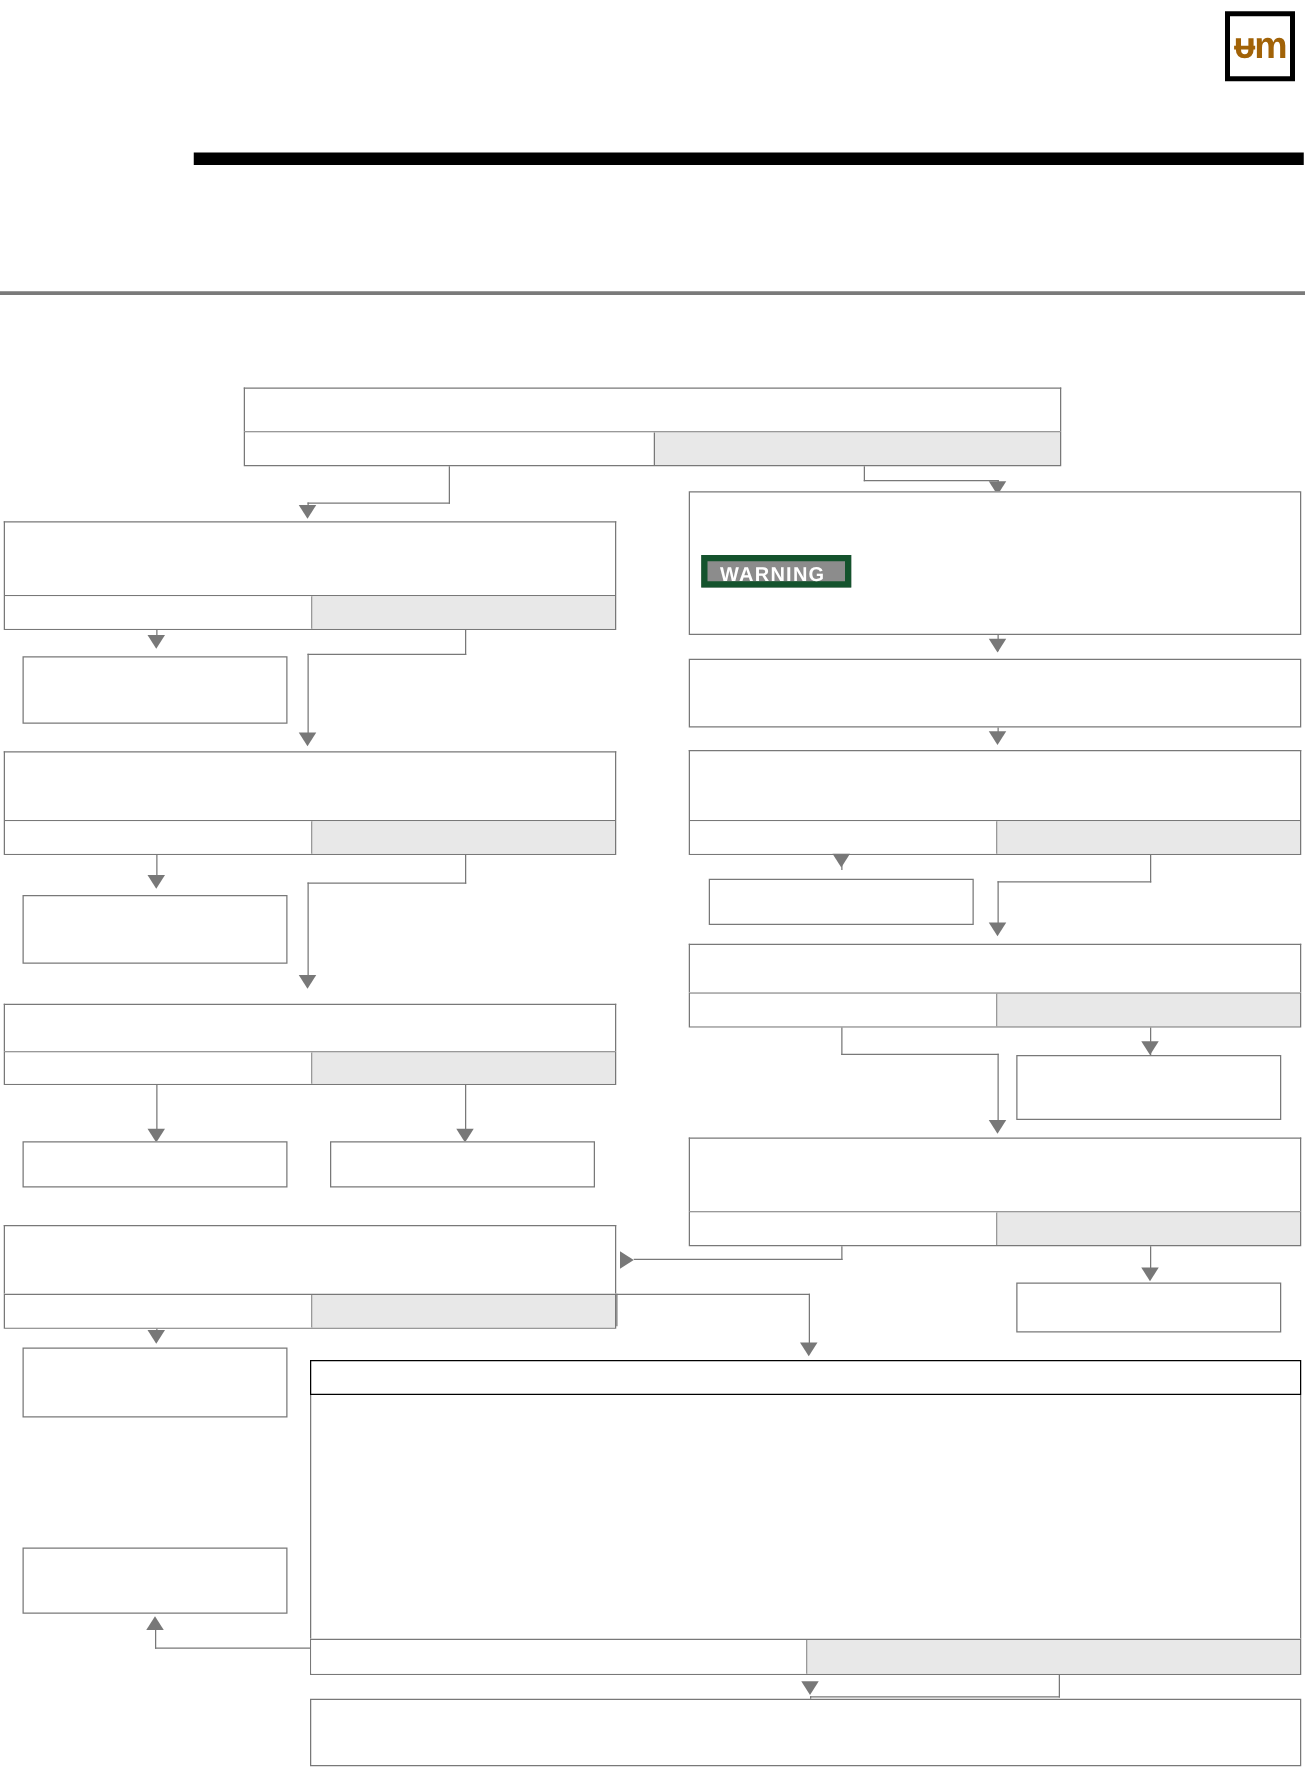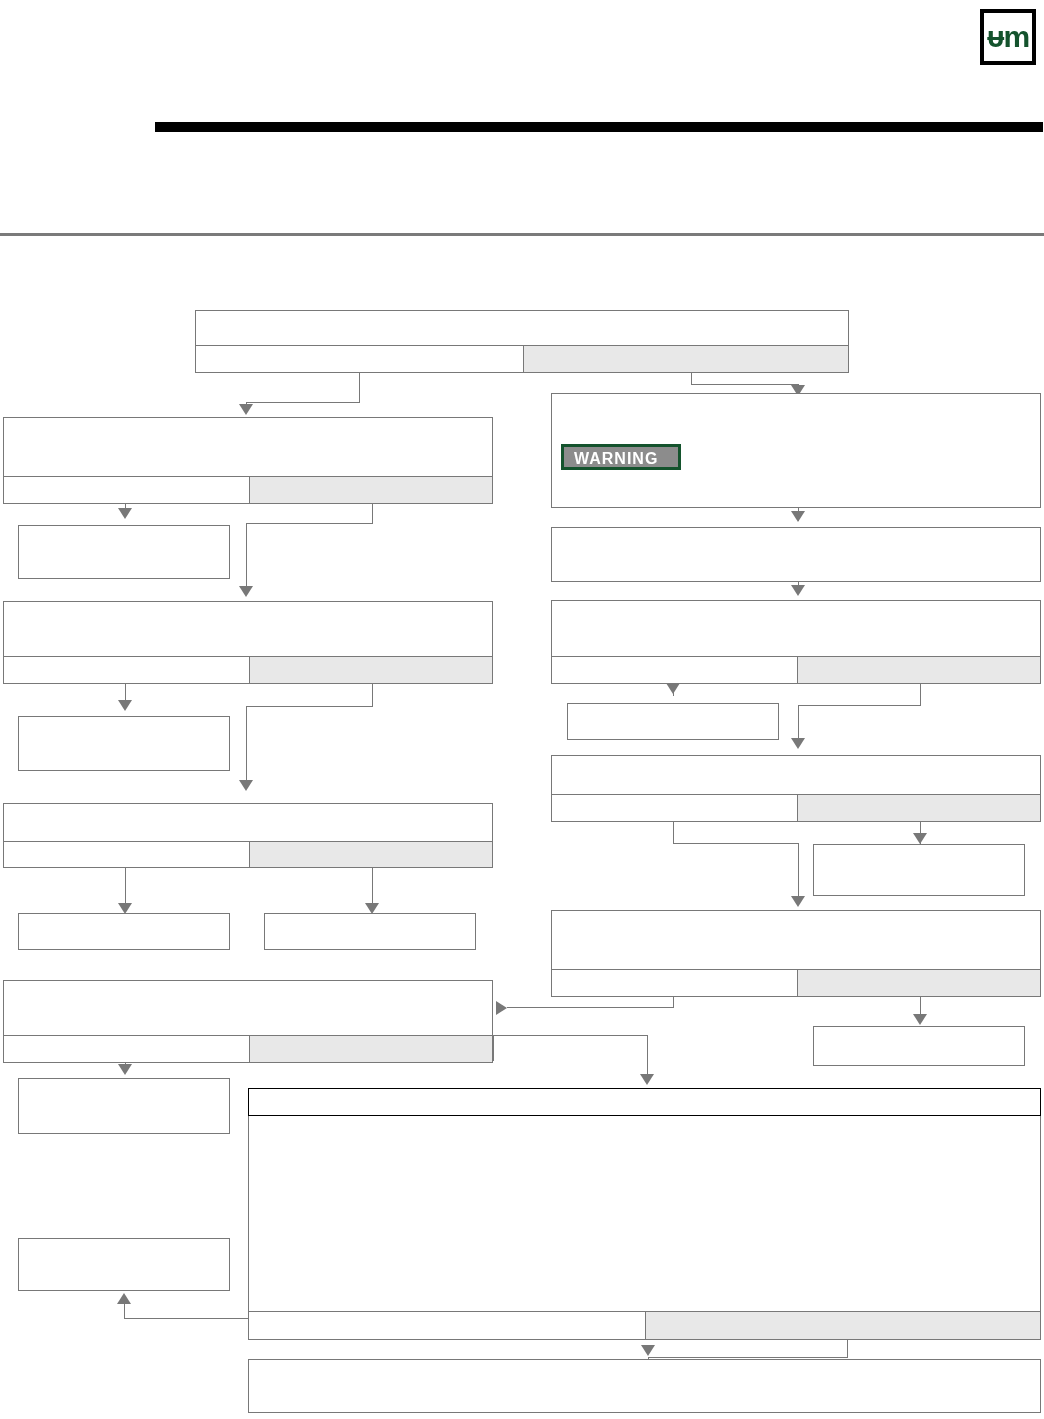--- a/index.html
+++ b/index.html
@@ -14,21 +14,21 @@
 
   .logo-box{
     position:absolute;
     border:4px solid #000;
     background:#fff;
     box-sizing:border-box;
     display:flex;align-items:center;justify-content:center;
   }
   .logo-glyph{
     font-weight:bold;
-    color:#14532d;
+    color:#a16207;
     letter-spacing:-1px;
     line-height:1;
   }
 
   .rule-black{position:absolute;background:#000;}
   .rule-grey{position:absolute;background:#7a7a7a;}
 
   
   .node{
     position:absolute;
@@ -76,21 +76,21 @@
     line-height:1.25;
     color:#000;
     white-space:pre-wrap;
   }
   .txt.bold{font-weight:bold;}
 
   
   .warn-badge{
     position:absolute;
     background:#8c8c8c;
-    border:3px solid #14532d;
+    border:5px solid #14532d;
     color:#ffffff;
     font-weight:bold;
     font-size:16px;
     letter-spacing:1px;
     padding:3px 10px;
     box-sizing:border-box;
     line-height:1.15;
   }
 
   

